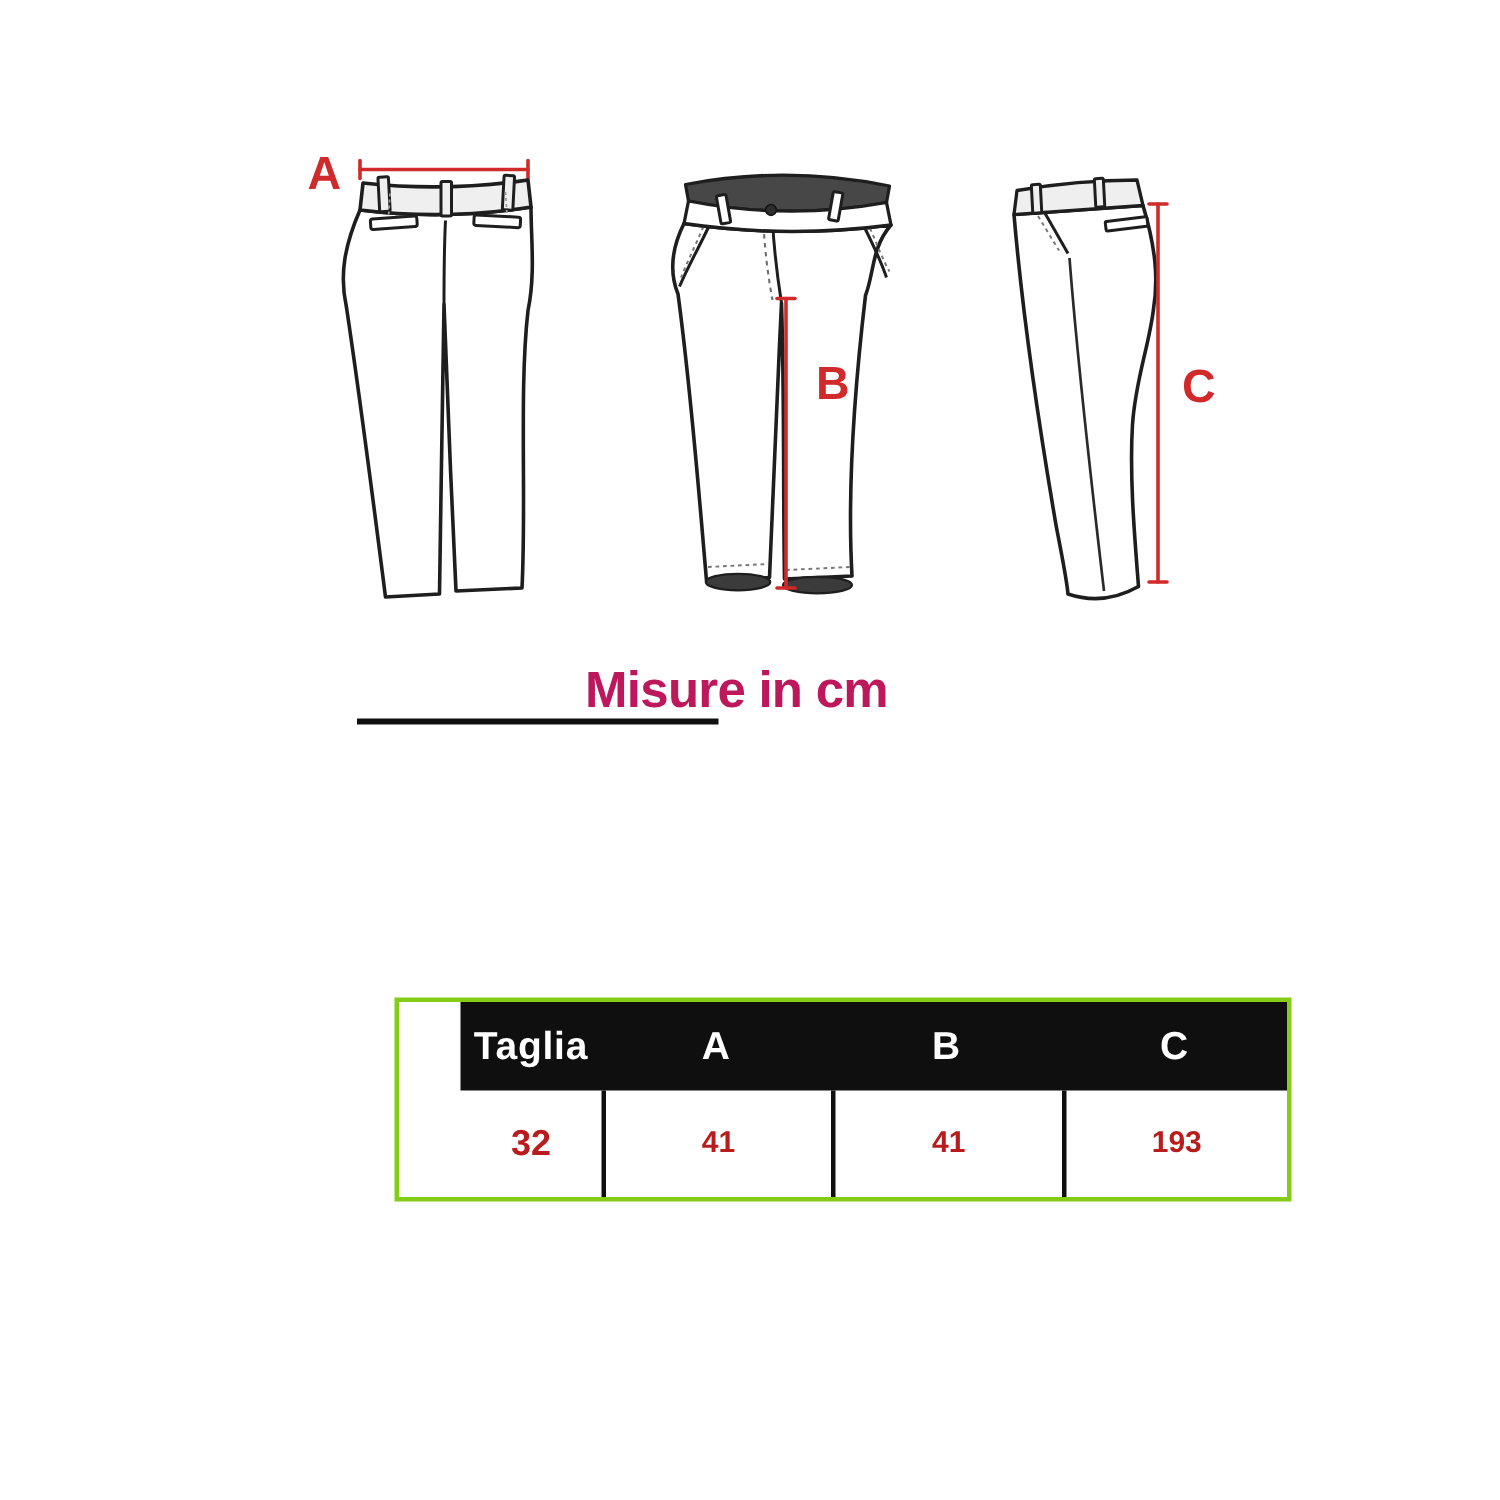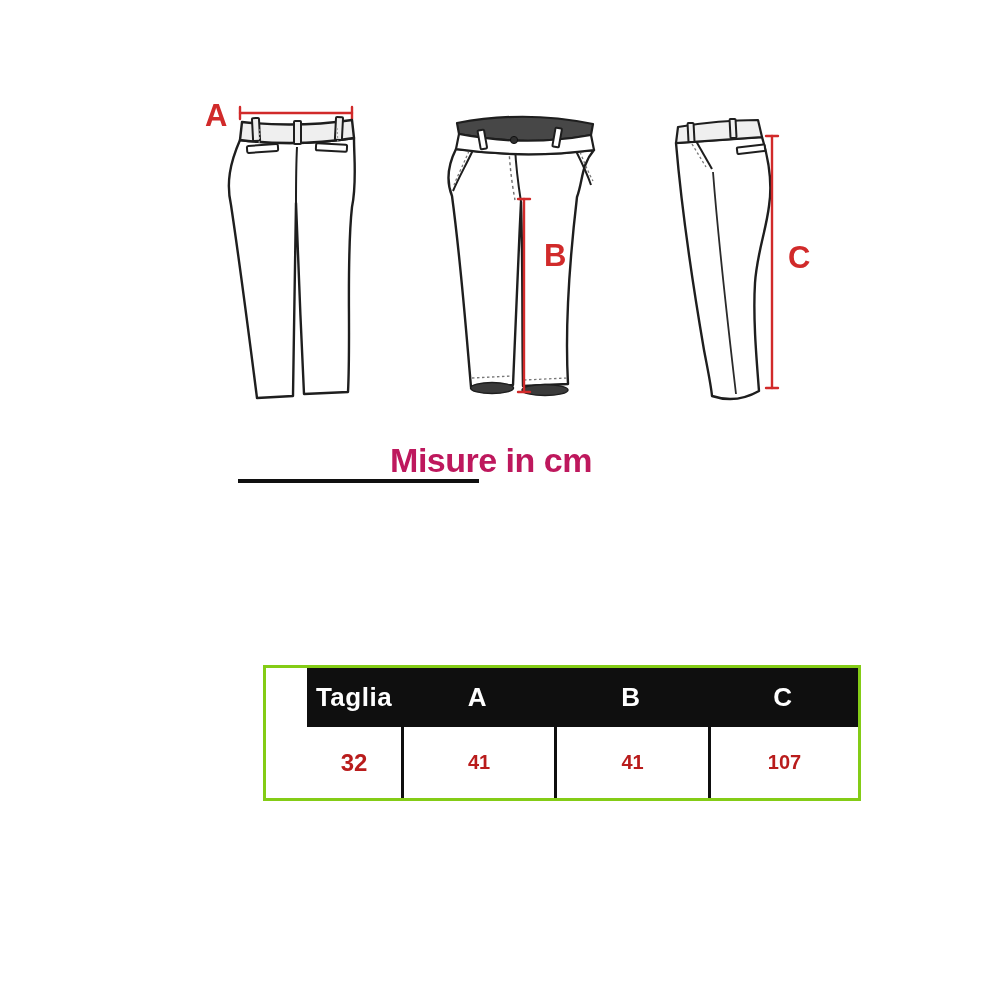--- a/index.html
+++ b/index.html
@@ -143,17 +143,17 @@
     <div class="t-row t-head" style="background: rgb(15, 15, 15); color: rgb(255, 255, 255);">
       <div class="t-cell">Taglia</div>
       <div class="t-cell">A</div>
       <div class="t-cell">B</div>
       <div class="t-cell">C</div>
     </div>
     <div class="t-row t-body">
       <div class="t-cell">32</div>
       <div class="t-cell">41</div>
       <div class="t-cell">41</div>
-      <div class="t-cell">107</div>
+      <div class="t-cell">193</div>
     </div>
   </div>
 
 </div>
 
 </body></html>

